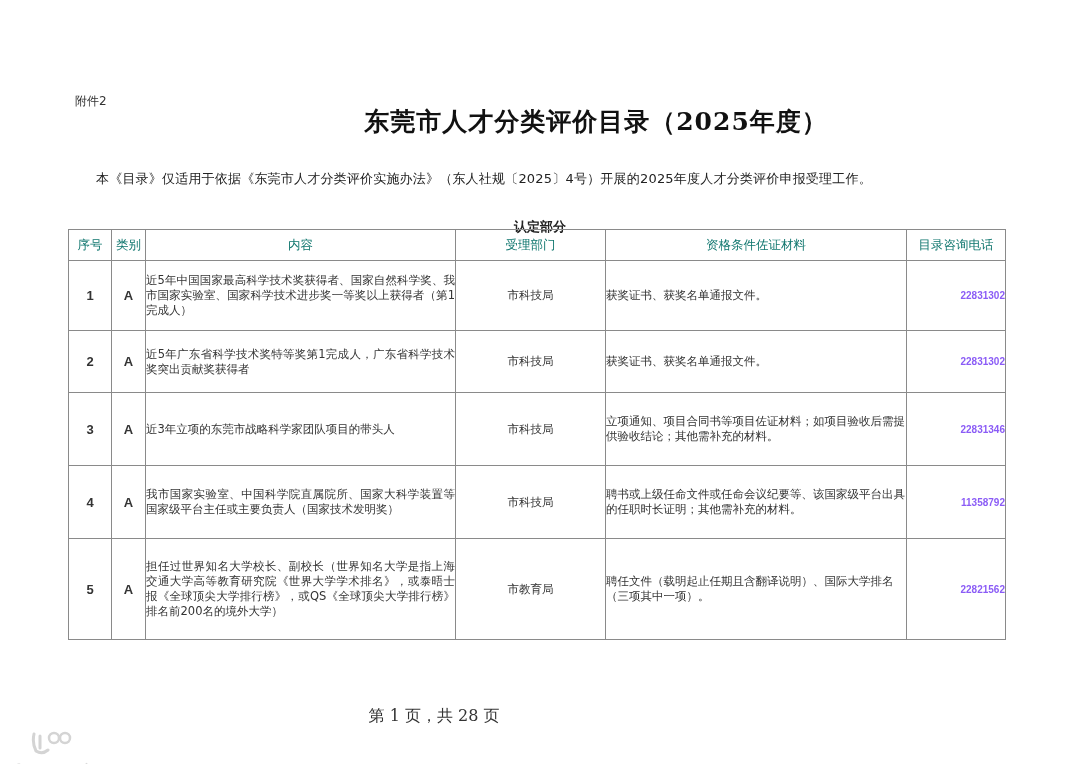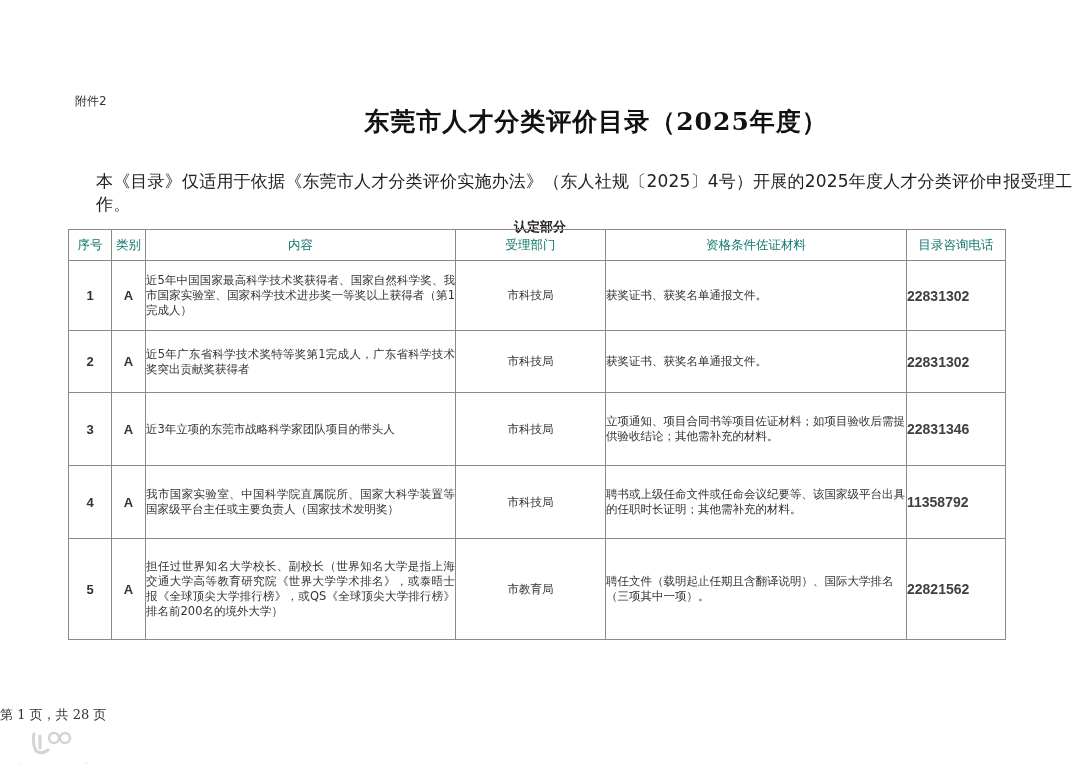--- a/index.html
+++ b/index.html
@@ -9,34 +9,34 @@
     font-family: "DejaVu Sans", "Liberation Sans", sans-serif;
   }
   .attach { position: absolute; left: 75px; top: 93px; font-size: 12px; color: #333; }
   .title {
     position: absolute; left: 0; width: 1080px; top: 105px; text-align: center;
     font-family: "DejaVu Serif", "Liberation Serif", serif;
     font-size: 25px; font-weight: bold; color: #111; letter-spacing: 1px;
     padding-left: 16px;
   }
   .title span { display: inline-block; margin-left: 80px; }
-  .intro { position: absolute; left: 96px; top: 170px; font-size: 17px; color: #222; letter-spacing: 0.2px; }
+  .intro { position: absolute; left: 96px; top: 170px; font-size: 13px; color: #222; letter-spacing: 0.2px; }
   .section { position: absolute; left: 0; width: 1080px; top: 218px; text-align: center; font-size: 13px; font-weight: bold; color: #222; }
   table.cat {
     position: absolute; left: 68px; top: 229px; width: 937px; border-collapse: collapse;
     table-layout: fixed; font-size: 11.5px; color: #333;
   }
   table.cat th, table.cat td { border: 1.5px solid #8a8a8a; padding: 0; }
   table.cat th { height: 30px; font-weight: normal; font-size: 12.5px; text-align: center; color: #0f766e; }
   td.num, td.cls { text-align: center; font-family: "Liberation Sans", sans-serif; font-size: 13px; font-weight: bold; color: #333; }
   td.content { padding: 0 4px 0 3px; line-height: 15px; text-align: justify; }
   td.dept { text-align: center; }
   td.mat { padding: 0 6px 0 6px; line-height: 15px; }
-  td.phone { text-align: left; font-family: "Liberation Sans", sans-serif; font-size: 14px; font-weight: bold; color: #404040; }
-  .footer { position: absolute; left: 0; width: 868px; top: 706px; font-size: 13px; color: #333; font-family: "DejaVu Serif", serif; }
+  td.phone { text-align: right; font-family: "Liberation Sans", sans-serif; font-size: 10px; font-weight: bold; color: #8b5cf6; }
+  .footer { position: absolute; left: 0; width: 868px; top: 706px; text-align: center; font-size: 16px; color: #333; font-family: "DejaVu Serif", serif; }
   .footer span { display: inline-block; margin-left: 0; }
   .watermark {
     position: absolute; left: 8px; top: 730px; display: flex; align-items: center; gap: 4px;
     color: #d9d9d9; font-size: 22px; font-weight: bold; flex-direction: column;
   }
   .watermark svg { display: block; }
 </style>
 </head>
 <body>
 

